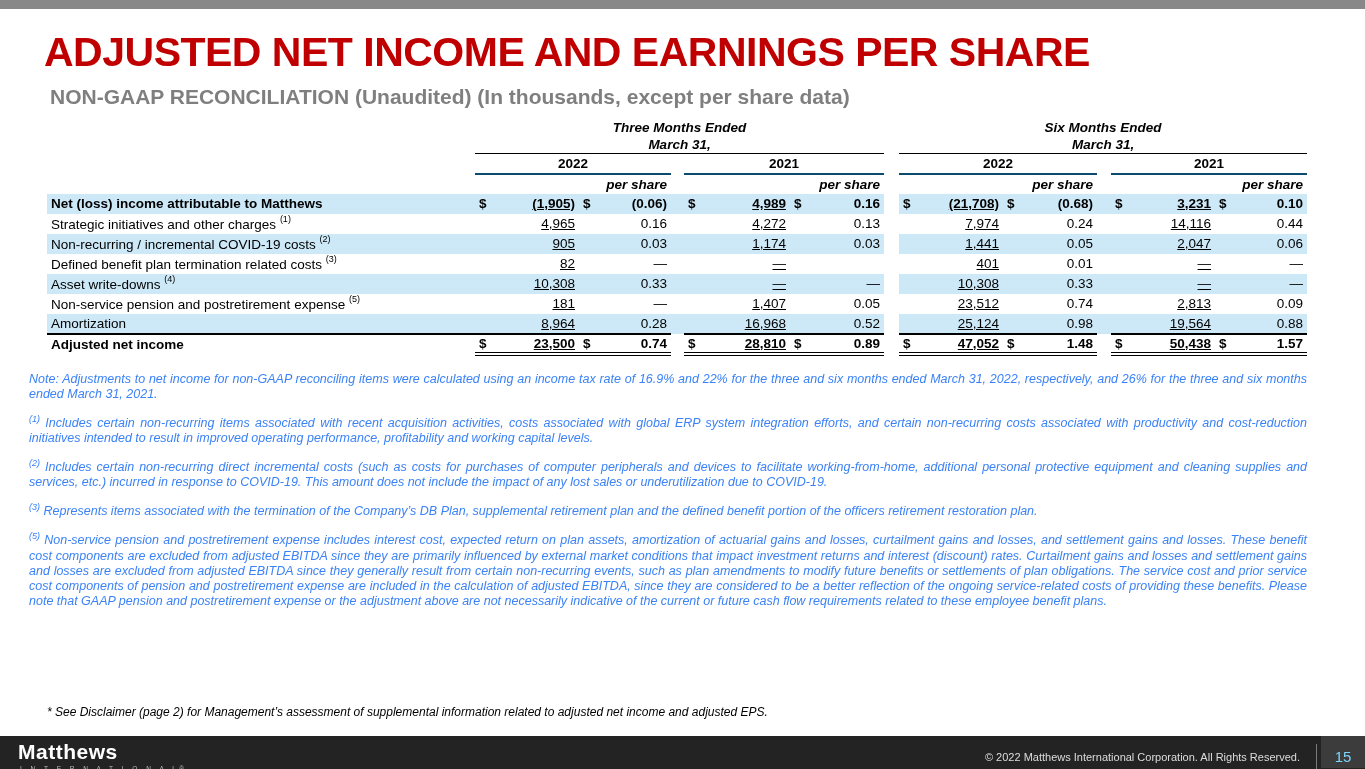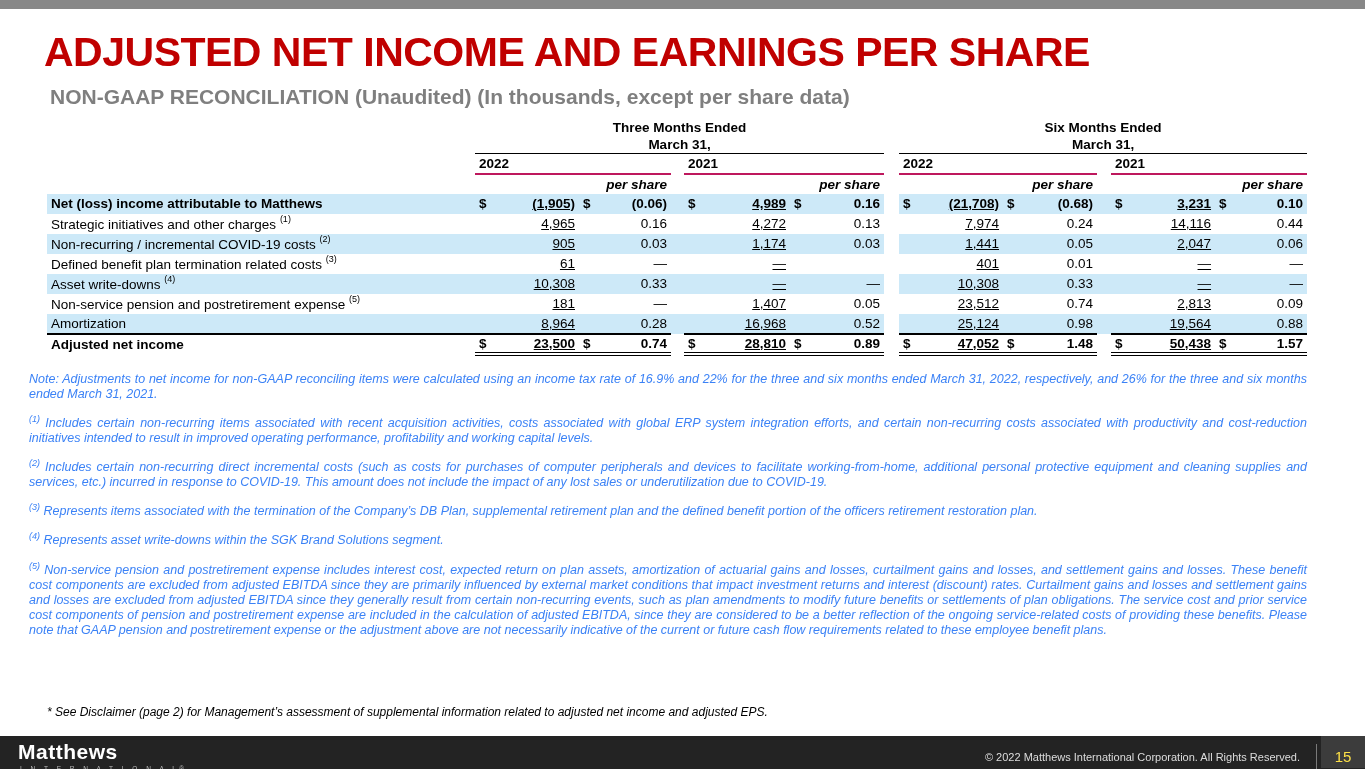--- a/index.html
+++ b/index.html
@@ -56,25 +56,26 @@
     white-space: nowrap;
     overflow: hidden;
   }
   td.period {
     text-align: center;
     font-weight: bold;
     border-bottom: 1.5px solid #000;
     padding-bottom: 3px;
     height: 40px;
     line-height: 17px;
+    font-style: italic;
   }
   td.year {
-    text-align: left;
-    font-weight: bold;
-    border-bottom: 2px solid #be185d;
+    text-align: center;
+    font-weight: bold;
+    border-bottom: 2px solid #0c4a6e;
     height: 22px;
   }
   td.pershare-h {
     text-align: right;
     font-weight: bold;
     font-style: italic;
     padding-right: 6px;
     height: 21px;
   }
   td.label-cell { text-align: left; padding-left: 4px; }
@@ -164,21 +165,21 @@
   .page-box {
     position: absolute;
     right: 0;
     top: 0;
     width: 44px;
     height: 32px;
     background: #3c3c3c;
     text-align: center;
     line-height: 42px;
     font-size: 15px;
-    color: #fde047;
+    color: #7dd3fc;
   }
 </style>
 </head>
 <body>
 
 <div class="slide">
 
   <div class="title">ADJUSTED NET INCOME AND EARNINGS PER SHARE</div>
   <div class="subtitle">NON-GAAP RECONCILIATION (Unaudited) (In thousands, except per share data)</div>
 
@@ -303,21 +304,21 @@
             <td class="ps">0.05</td>
             <td class="sp"></td>
             <td class="dsign"></td>
             <td class="amt">2,047</td>
             <td class="dsign"></td>
             <td class="ps">0.06</td>
           </tr>
           <tr class="">
             <td class="label-cell">Defined benefit plan termination related costs <sup class="fn">(3)</sup></td>
             <td class="dsign"></td>
-            <td class="amt">61</td>
+            <td class="amt">82</td>
             <td class="dsign"></td>
             <td class="ps">—</td>
             <td class="sp"></td>
             <td class="dsign"></td>
             <td class="amt">—</td>
             <td class="dsign"></td>
             <td class="ps"></td>
             <td class="sp sp-mid"></td>
             <td class="dsign"></td>
             <td class="amt">401</td>
@@ -420,21 +421,20 @@
         </tbody>
     </table>
   </div>
 
   <div class="notes">
     <p>Note: Adjustments to net income for non-GAAP reconciling items were calculated using an income tax rate of 16.9% and 22% for the three and six months ended March 31, 2022, respectively, and 26% for the three and six months ended March 31, 2021.</p>
     <div>
         <p><sup>(1)</sup> Includes certain non-recurring items associated with recent acquisition activities, costs associated with global ERP system integration efforts, and certain non-recurring costs associated with productivity and cost-reduction initiatives intended to result in improved operating performance, profitability and working capital levels.</p>
         <p><sup>(2)</sup> Includes certain non-recurring direct incremental costs (such as costs for purchases of computer peripherals and devices to facilitate working-from-home, additional personal protective equipment and cleaning supplies and services, etc.) incurred in response to COVID-19.  This amount does not include the impact of any lost sales or underutilization due to COVID-19.</p>
         <p><sup>(3)</sup> Represents items associated with the termination of the Company’s DB Plan, supplemental retirement plan and the defined benefit portion of the officers retirement restoration plan.</p>
-        <p><sup>(4)</sup> Represents asset write-downs within the SGK Brand Solutions segment.</p>
         <p><sup>(5)</sup> Non-service pension and postretirement expense includes interest cost, expected return on plan assets, amortization of actuarial gains and losses, curtailment gains and losses, and settlement gains and losses. These benefit cost components are excluded from adjusted EBITDA since they are primarily influenced by external market conditions that impact investment returns and interest (discount) rates. Curtailment gains and losses and settlement gains and losses are excluded from adjusted EBITDA since they generally result from certain non-recurring events, such as plan amendments to modify future benefits or settlements of plan obligations.  The service cost and prior service cost components of pension and postretirement expense are included in the calculation of adjusted EBITDA, since they are considered to be a better reflection of the ongoing service-related costs of providing these benefits. Please note that GAAP pension and postretirement expense or the adjustment above are not necessarily indicative of the current or future cash flow requirements related to these employee benefit plans.</p>
       </div>
   </div>
 
   <div class="disclaimer">* See Disclaimer (page 2) for Management’s assessment of supplemental information related to adjusted net income and adjusted EPS.</div>
 
   <div class="footer">
     <div class="logo">
       <div class="logo-main">Matthews</div>
       <div class="logo-sub">I N T E R N A T I O N A L®</div>

